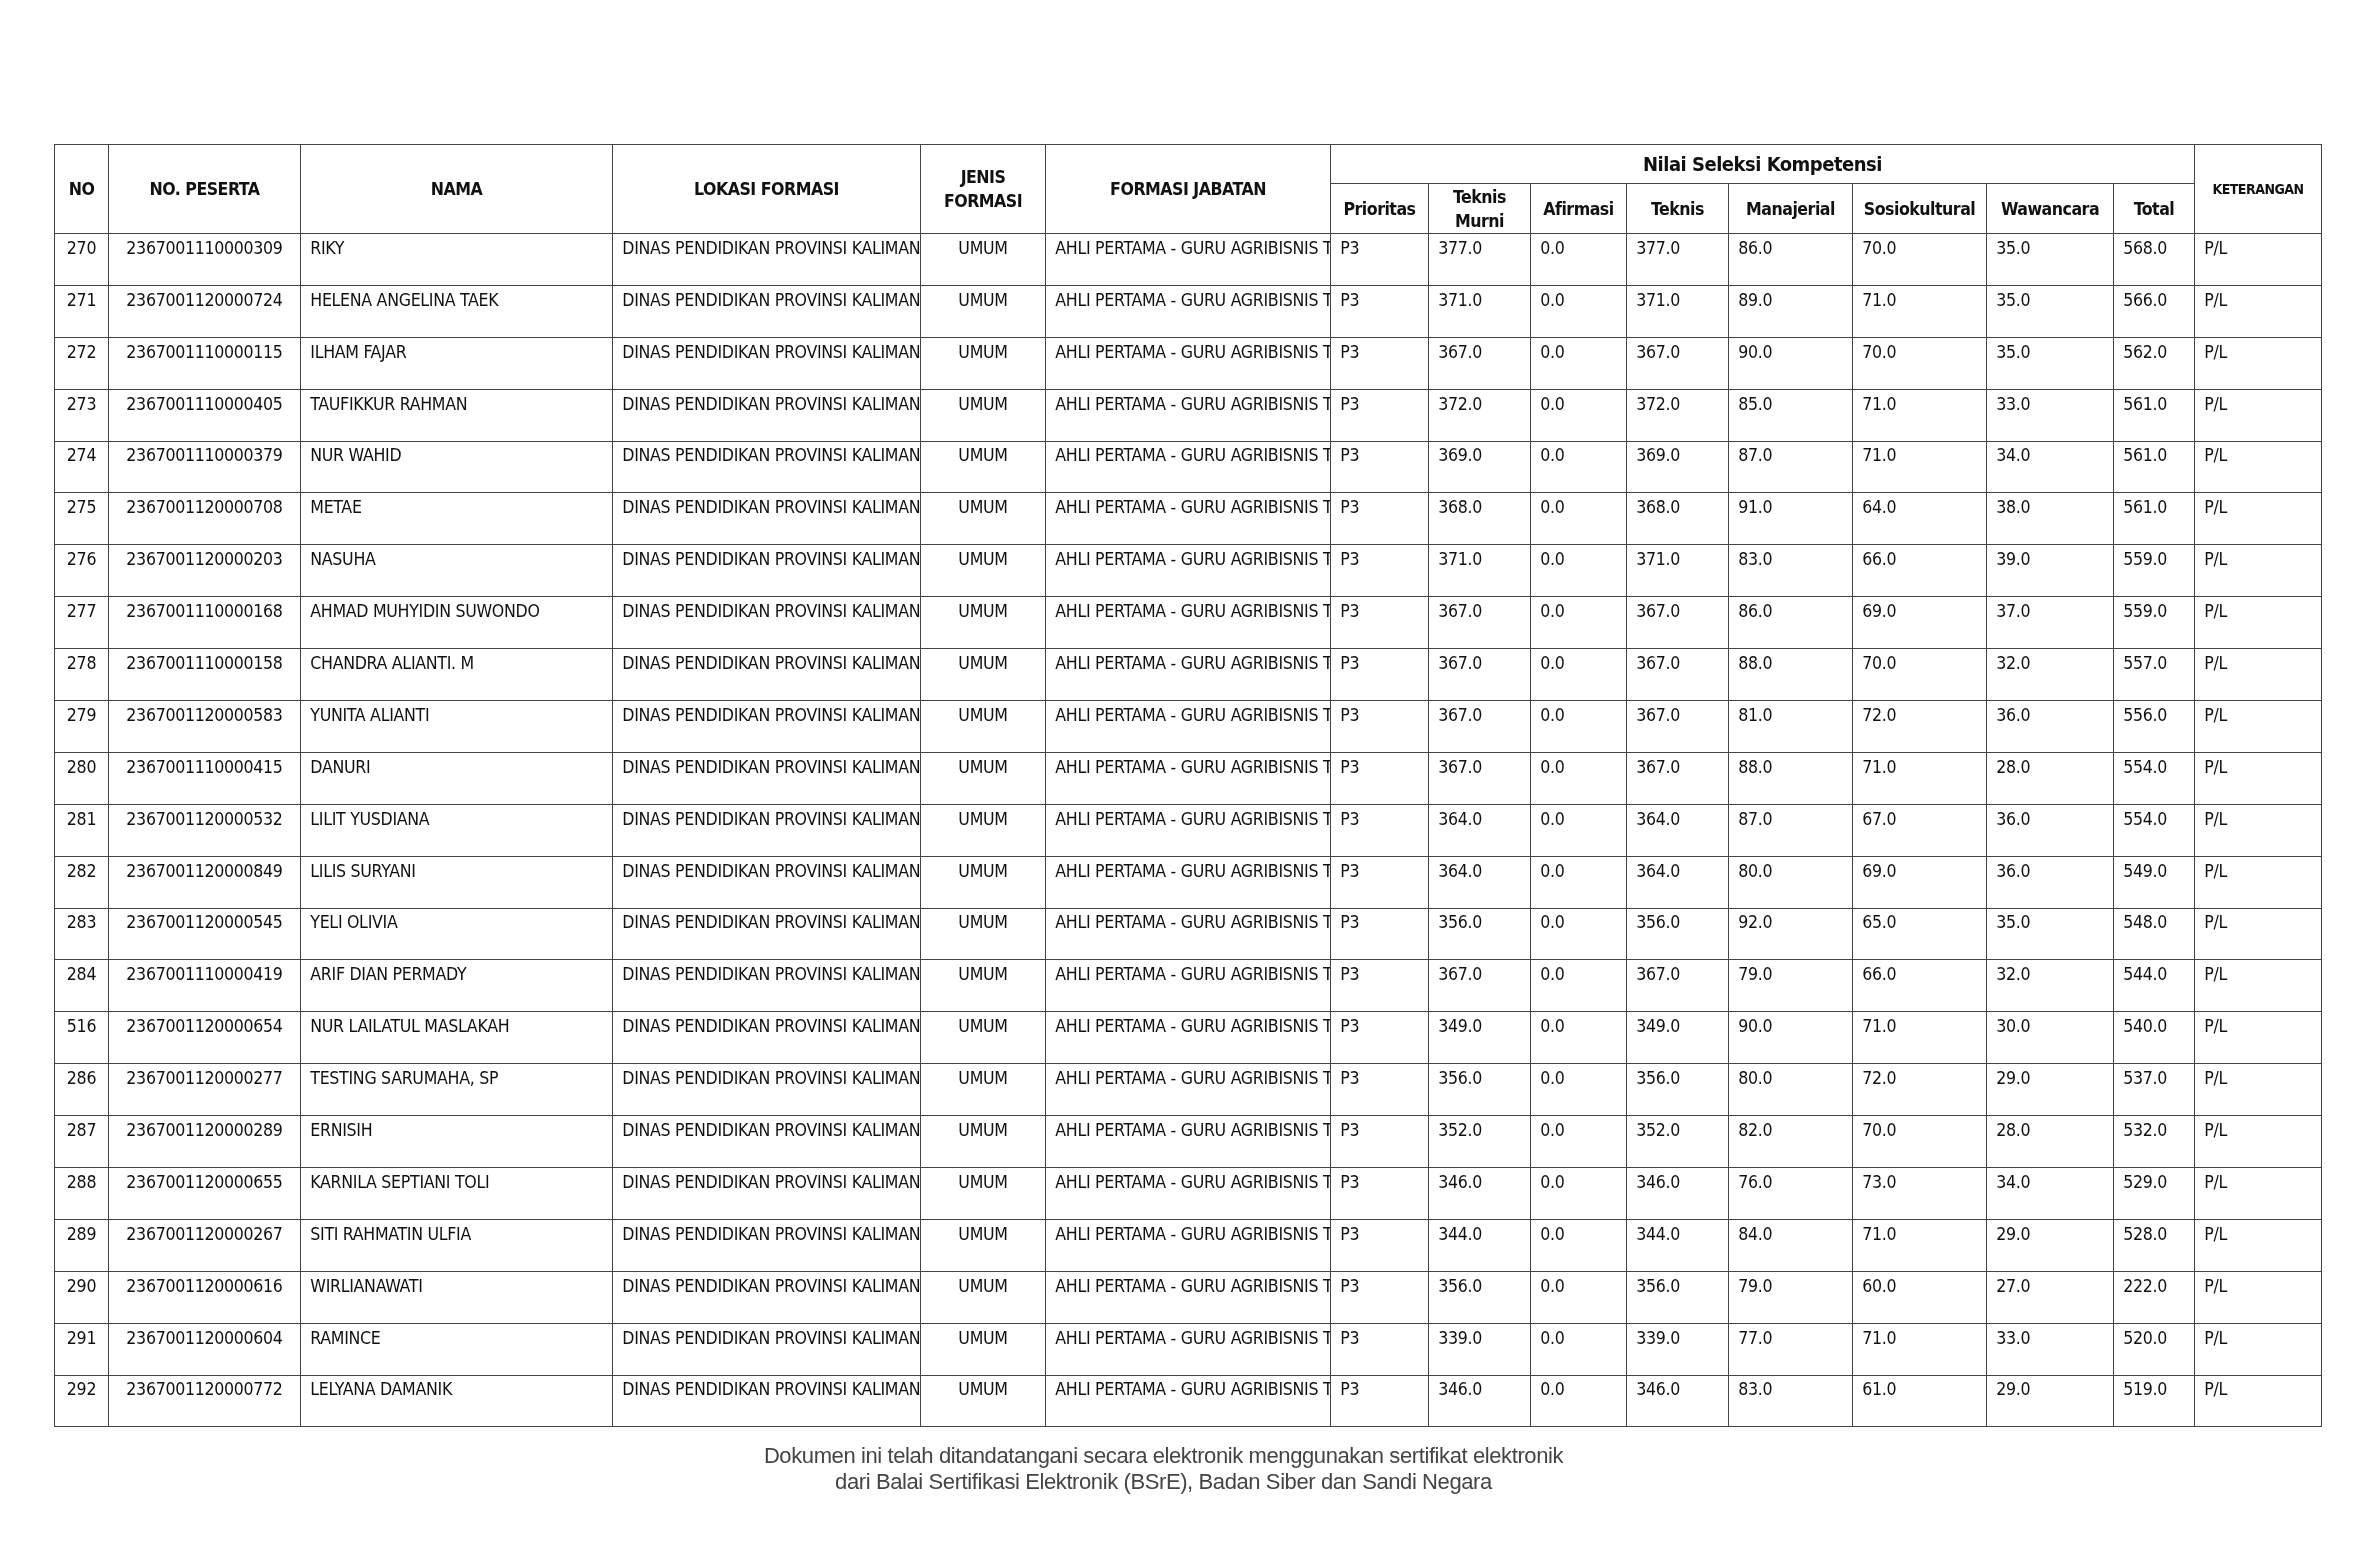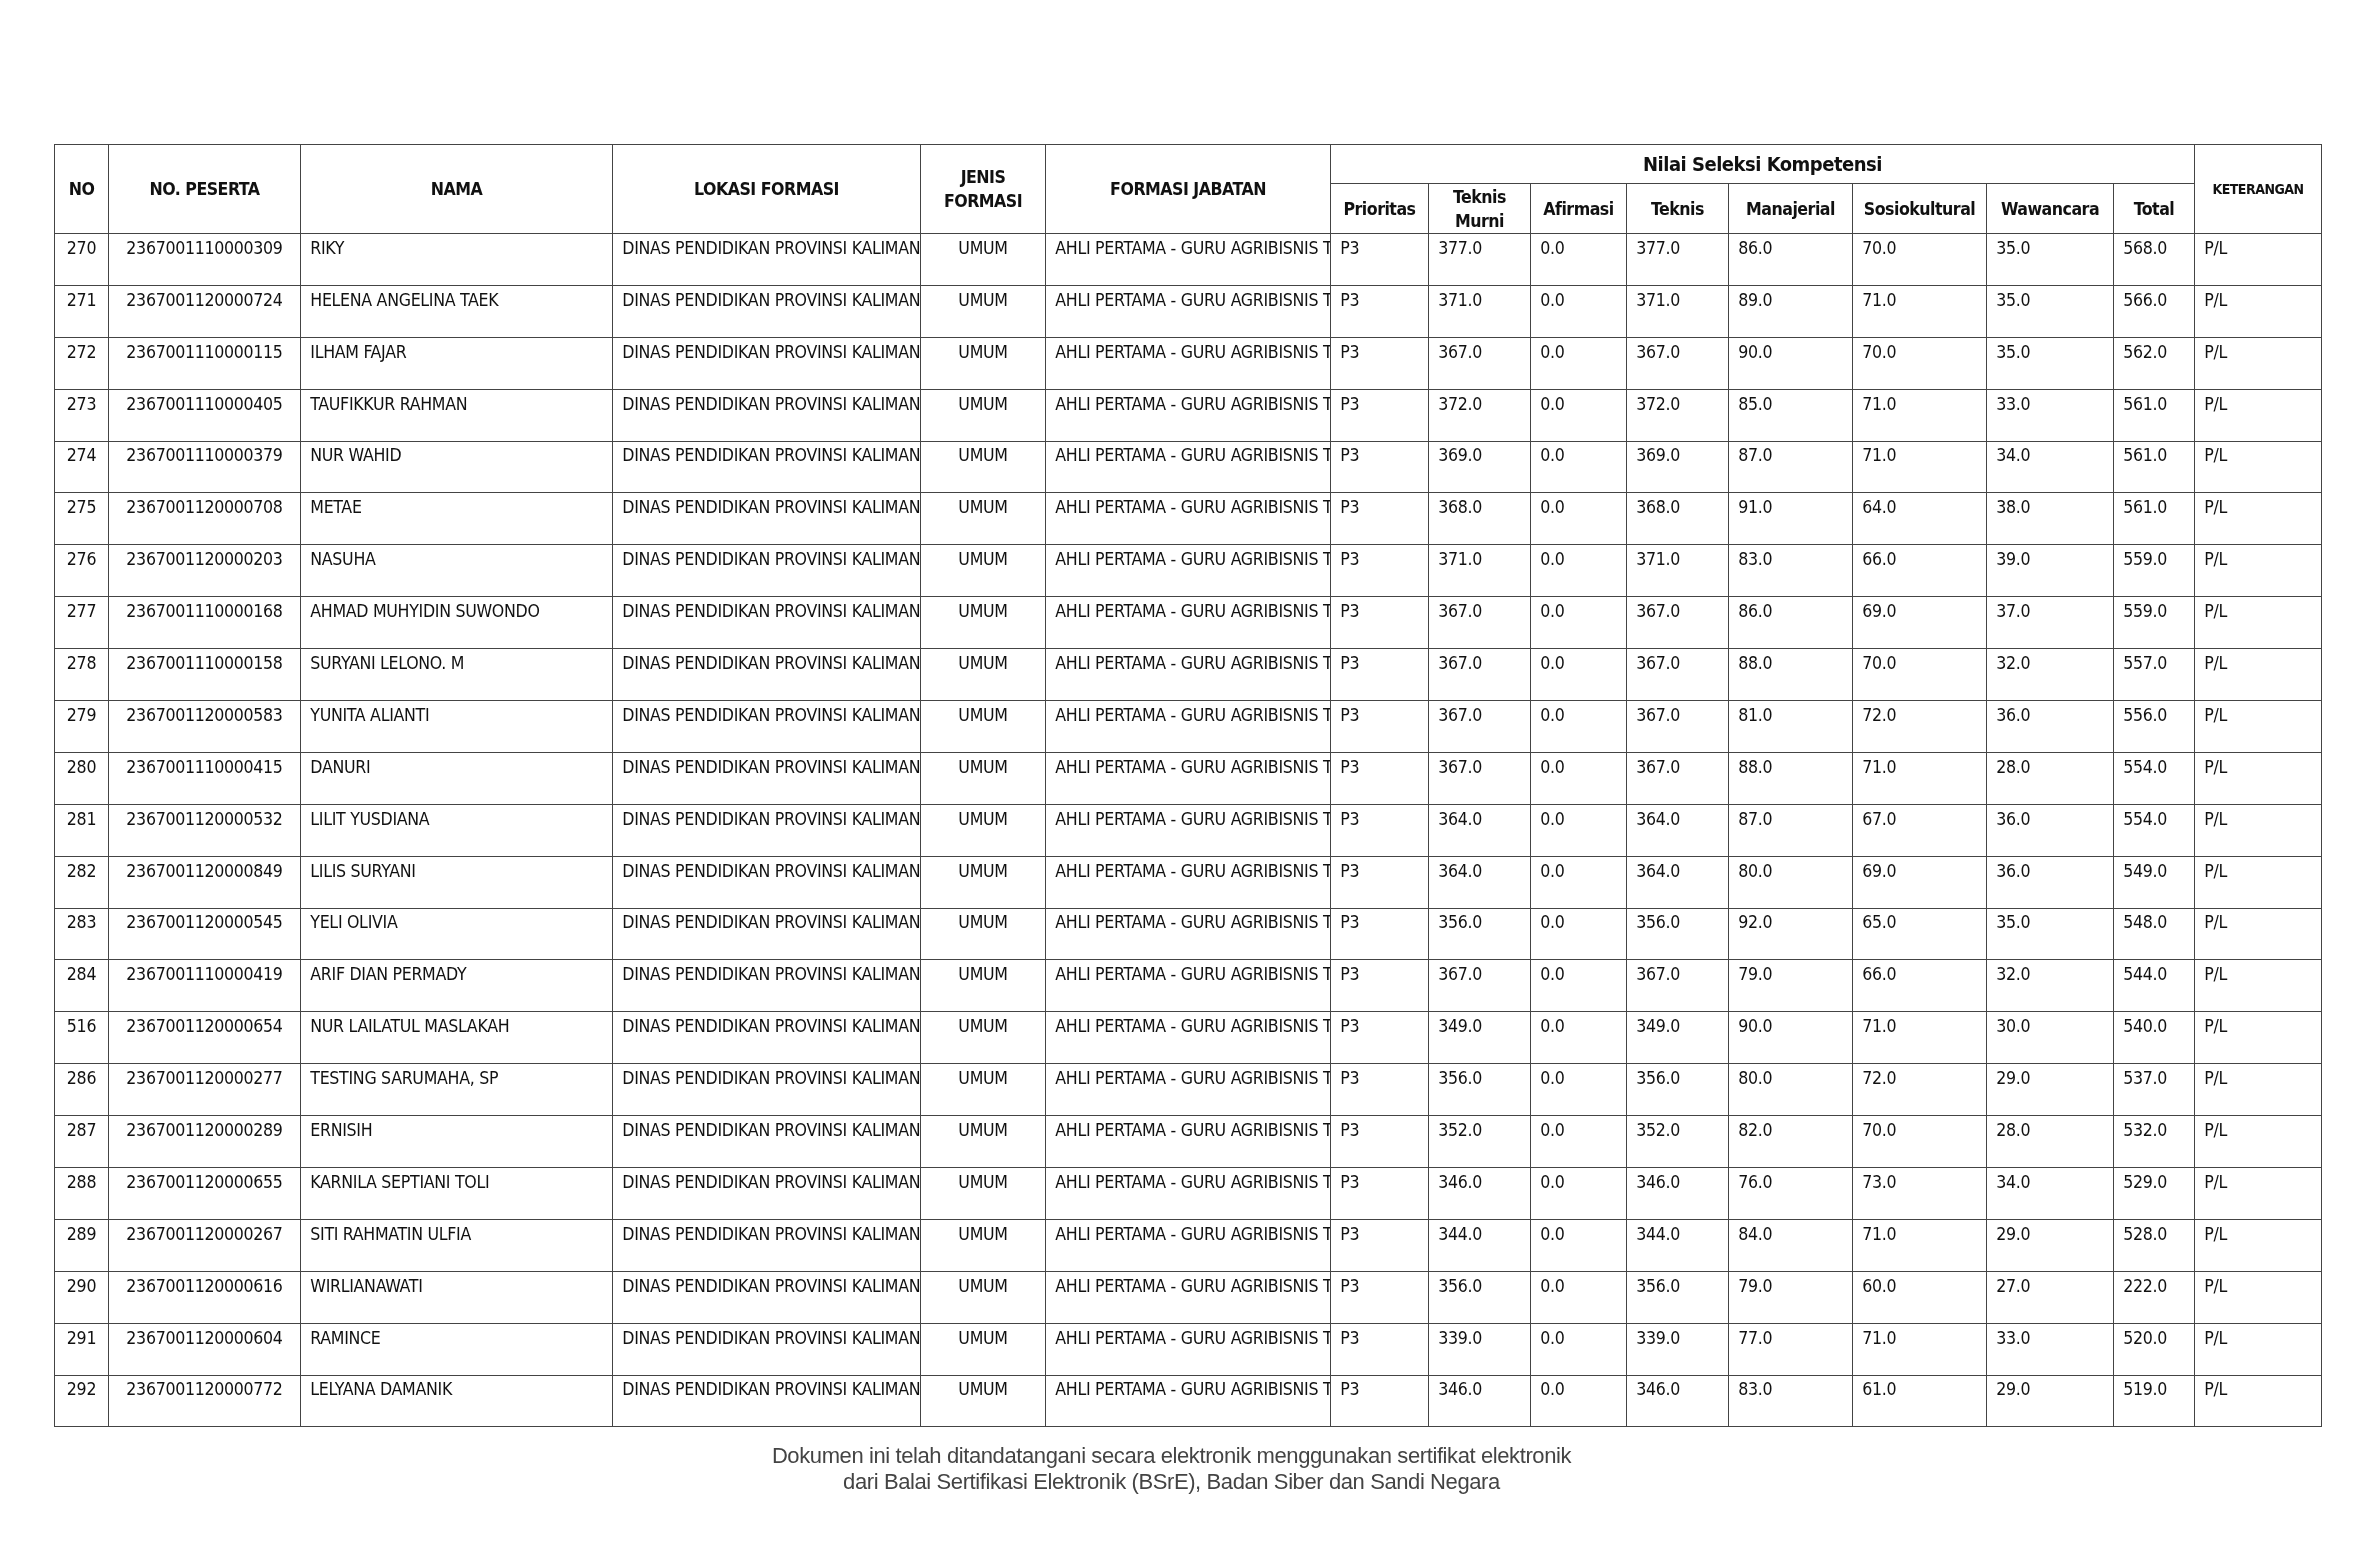--- a/index.html
+++ b/index.html
@@ -10,21 +10,21 @@
   table.grid th, table.grid td { border:1.9px solid #444; padding:0; overflow:hidden;
                font-family:"DejaVu Sans Condensed","DejaVu Sans","Liberation Sans",sans-serif; }
   table.grid th { font-weight:bold; font-size:17.6px; text-align:center; vertical-align:middle;
                   line-height:24px; letter-spacing:-0.5px; }
   th.grp { height:38px; }
   th.sub { height:49px; }
   table.grid td { font-size:17.6px; vertical-align:top; height:49px; line-height:24px;
                   padding:1.9px 9.3px 0 9.3px; white-space:nowrap; letter-spacing:-0.3px; }
   td.c { text-align:center; padding-left:3.7px; padding-right:3.7px; }
   td.two { white-space:normal; }
-  .footer { position:absolute; left:12px; width:2319px; top:1443px; text-align:center;
+  .footer { position:absolute; left:4px; width:2319px; top:1443px; text-align:center;
             font-family:"Liberation Sans", sans-serif; font-size:22px; color:#444; line-height:26px; }
   .footer div { letter-spacing:-0.4px; }
 </style>
 </head>
 <body>
 
 <table class="grid">
   <colgroup>
     <col style="width:54px">
       <col style="width:192px">
@@ -197,21 +197,21 @@
         <td>367.0</td>
         <td>86.0</td>
         <td>69.0</td>
         <td>37.0</td>
         <td>559.0</td>
         <td>P/L</td>
       </tr>
       <tr>
         <td class="c">278</td>
         <td class="c">2367001110000158</td>
-        <td>SURYANI LELONO. M</td>
+        <td>CHANDRA ALIANTI. M</td>
         <td class="two">DINAS PENDIDIKAN PROVINSI KALIMANTAN TENGAH</td>
         <td class="c">UMUM</td>
         <td class="two">AHLI PERTAMA - GURU AGRIBISNIS TANAMAN</td>
         <td>P3</td>
         <td>367.0</td>
         <td>0.0</td>
         <td>367.0</td>
         <td>88.0</td>
         <td>70.0</td>
         <td>32.0</td>

